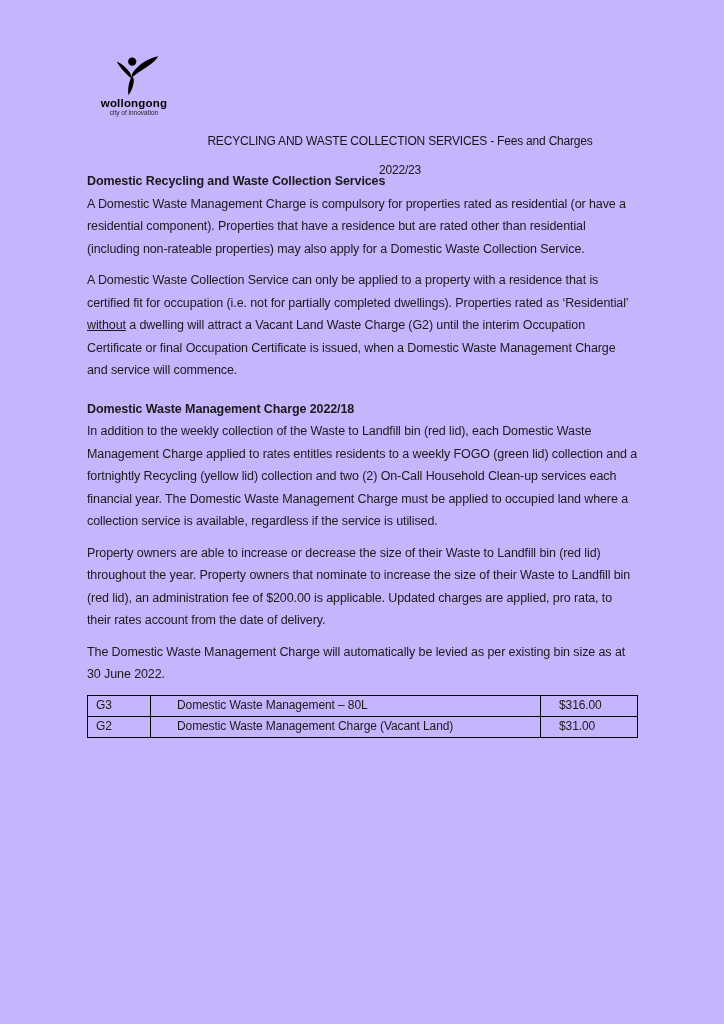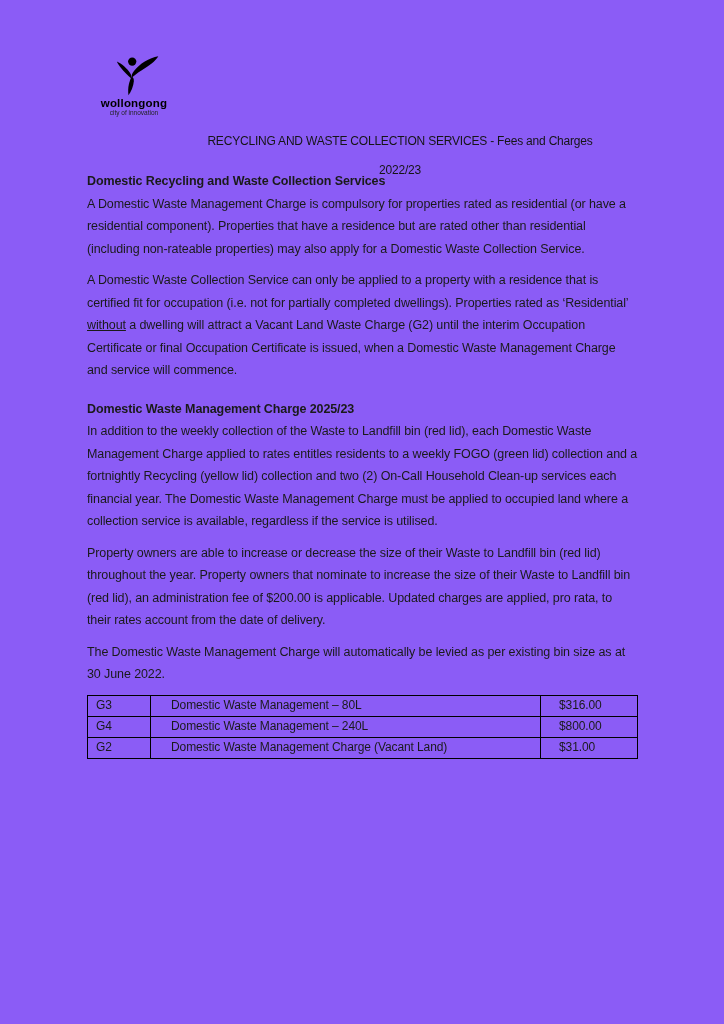--- a/index.html
+++ b/index.html
@@ -11,21 +11,21 @@
     width: 724px;
     height: 1024px;
     position: relative;
     font-family: "Liberation Sans", sans-serif;
     color: #1a1a1a;
     overflow: hidden;
   }
   .page {
     position: absolute;
     inset: 0;
-    background: #8b5cf6;
+    background: #c4b5fd;
   }
   
   .logo {
     position: absolute;
     left: 98px;
     top: 55px;
     width: 72px;
     text-align: center;
   }
   .logo svg {
@@ -89,21 +89,21 @@
     font-size: 12px;
   }
   .fees-table td {
     border: 1.4px solid #000;
     padding: 1px 6px;
     height: 18px;
     line-height: 17px;
     vertical-align: middle;
   }
   .fees-table .col-code  { width: 48px;  padding-left: 8px; }
-  .fees-table .col-desc  { padding-left: 20px; }
+  .fees-table .col-desc  { padding-left: 26px; }
   .fees-table .col-price { width: 72px; padding-left: 18px; }
 </style>
 </head>
 <body>
 
 <div class="page">
 
   <div class="logo">
     <span>
       <svg width="54" height="42" viewBox="0 0 60 46" aria-hidden="true">
@@ -125,41 +125,36 @@
   </div>
 
   <div class="content">
 
     <h3 class="section-heading">Domestic Recycling and Waste Collection Services</h3>
 
     <p><span>A Domestic Waste Management Charge is compulsory for properties rated as residential (or have a residential component). Properties that have a residence but are rated other than residential (including non-rateable properties) may also apply for a Domestic Waste Collection Service.</span></p>
 
     <p><span>A Domestic Waste Collection Service can only be applied to a property with a residence that is certified fit for occupation (i.e. not for partially completed dwellings). Properties rated as ‘Residential’ </span><span class="seg-underline">without</span><span> a dwelling will attract a Vacant Land Waste Charge (G2) until the interim Occupation Certificate or final Occupation Certificate is issued, when a Domestic Waste Management Charge and service will commence.</span></p>
 
-    <h3 class="section-heading sec2">Domestic Waste Management Charge 2025/23</h3>
+    <h3 class="section-heading sec2">Domestic Waste Management Charge 2022/18</h3>
 
     <p><span>In addition to the weekly collection of the Waste to Landfill bin (red lid), each Domestic Waste Management Charge applied to rates entitles residents to a weekly FOGO (green lid) collection and a fortnightly Recycling (yellow lid) collection and two (2) On-Call Household Clean-up services each financial year. The Domestic Waste Management Charge must be applied to occupied land where a collection service is available, regardless if the service is utilised.</span></p>
 
     <p><span>Property owners are able to increase or decrease the size of their Waste to Landfill bin (red lid) throughout the year. Property owners that nominate to increase the size of their Waste to Landfill bin (red lid), an administration fee of </span><span class="seg-bold">$200.00</span><span> is applicable. Updated charges are applied, pro rata, to their rates account from the date of delivery.</span></p>
 
     <p><span>The Domestic Waste Management Charge will automatically be levied as per existing bin size as at 30 June 2022.</span></p>
 
     <table class="fees-table">
       <tbody>
         <tr>
           <td class="col-code">G3</td>
           <td class="col-desc">Domestic Waste Management – 80L</td>
           <td class="col-price">$316.00</td>
         </tr>
         <tr>
-          <td class="col-code">G4</td>
-          <td class="col-desc">Domestic Waste Management – 240L</td>
-          <td class="col-price">$800.00</td>
-        </tr>
-        <tr>
           <td class="col-code">G2</td>
           <td class="col-desc">Domestic Waste Management Charge (Vacant Land)</td>
           <td class="col-price">$31.00</td>
         </tr>
       </tbody>
     </table>
 
   </div>
 </div>
 

